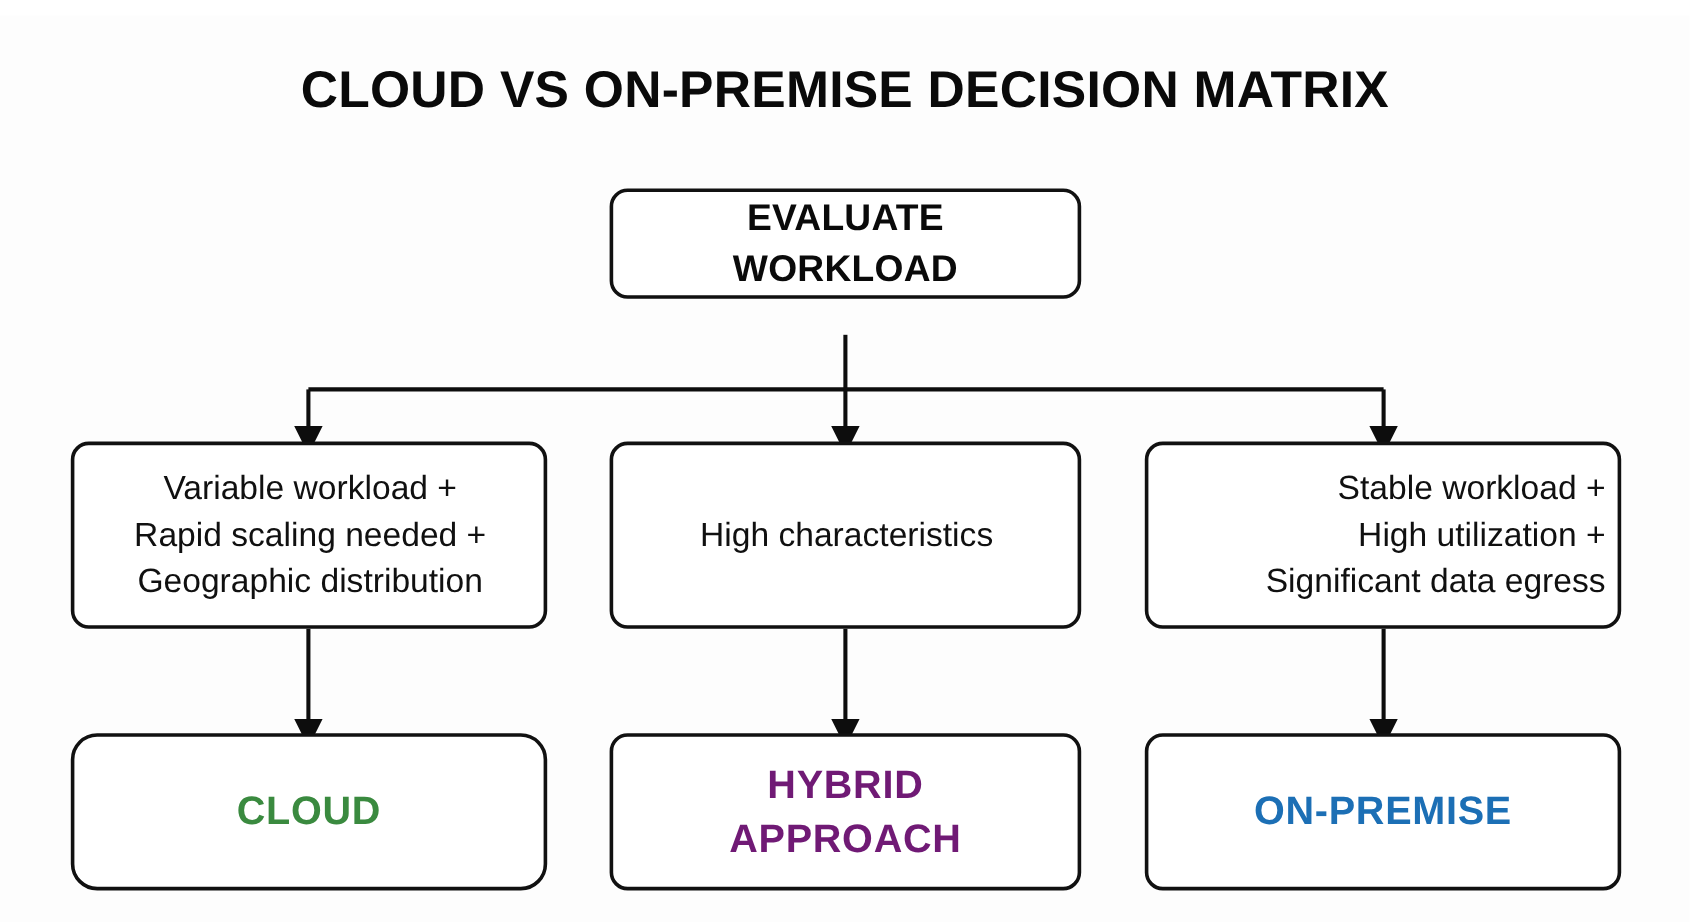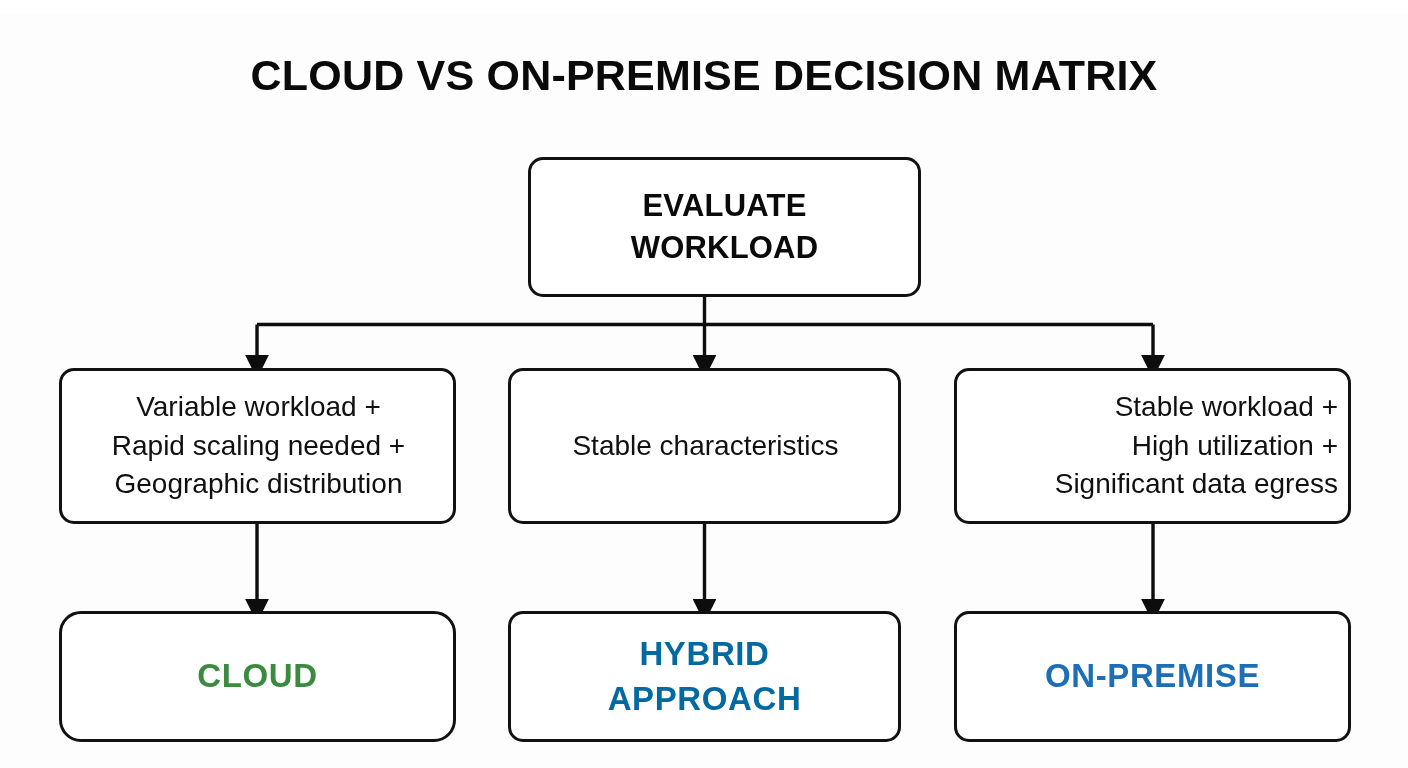--- a/index.html
+++ b/index.html
@@ -58,24 +58,24 @@
   .node .node-label {
     display: block;
     width: 100%;
     padding: 0 10px;
     box-sizing: border-box;
     white-space: pre-line;
   }
 
   
   #node-root {
-    left: 528px;
+    left: 508px;
     top: 144px;
     width: 393px;
-    height: 140px;
+    height: 92px;
   }
   #node-root .node-label {
     font-size: 31px;
     font-weight: bold;
     line-height: 1.34;
     color: #0a0a0a;
     letter-spacing: 0.2px;
   }
 
   
@@ -144,35 +144,35 @@
 WORKLOAD</span>
   </div>
 
   <div class="node node-condition" id="node-cond-left">
     <span class="node-label">Variable workload +
 Rapid scaling needed +
 Geographic distribution</span>
   </div>
 
   <div class="node node-condition" id="node-cond-mid">
-    <span class="node-label">Stable characteristics</span>
+    <span class="node-label">High characteristics</span>
   </div>
 
   <div class="node node-condition" id="node-cond-right">
     <span class="node-label">Stable workload +
 High utilization +
 Significant data egress</span>
   </div>
 
   <div class="node node-result" id="node-res-left">
     <span class="node-label" style="color: rgb(58, 138, 63);">CLOUD</span>
   </div>
 
   <div class="node node-result" id="node-res-mid">
-    <span class="node-label" style="color: #0369a1;">HYBRID
+    <span class="node-label" style="color: #701a75;">HYBRID
 APPROACH</span>
   </div>
 
   <div class="node node-result" id="node-res-right">
     <span class="node-label" style="color: rgb(28, 111, 181);">ON-PREMISE</span>
   </div>
 
 </div>
 
 </body></html>

